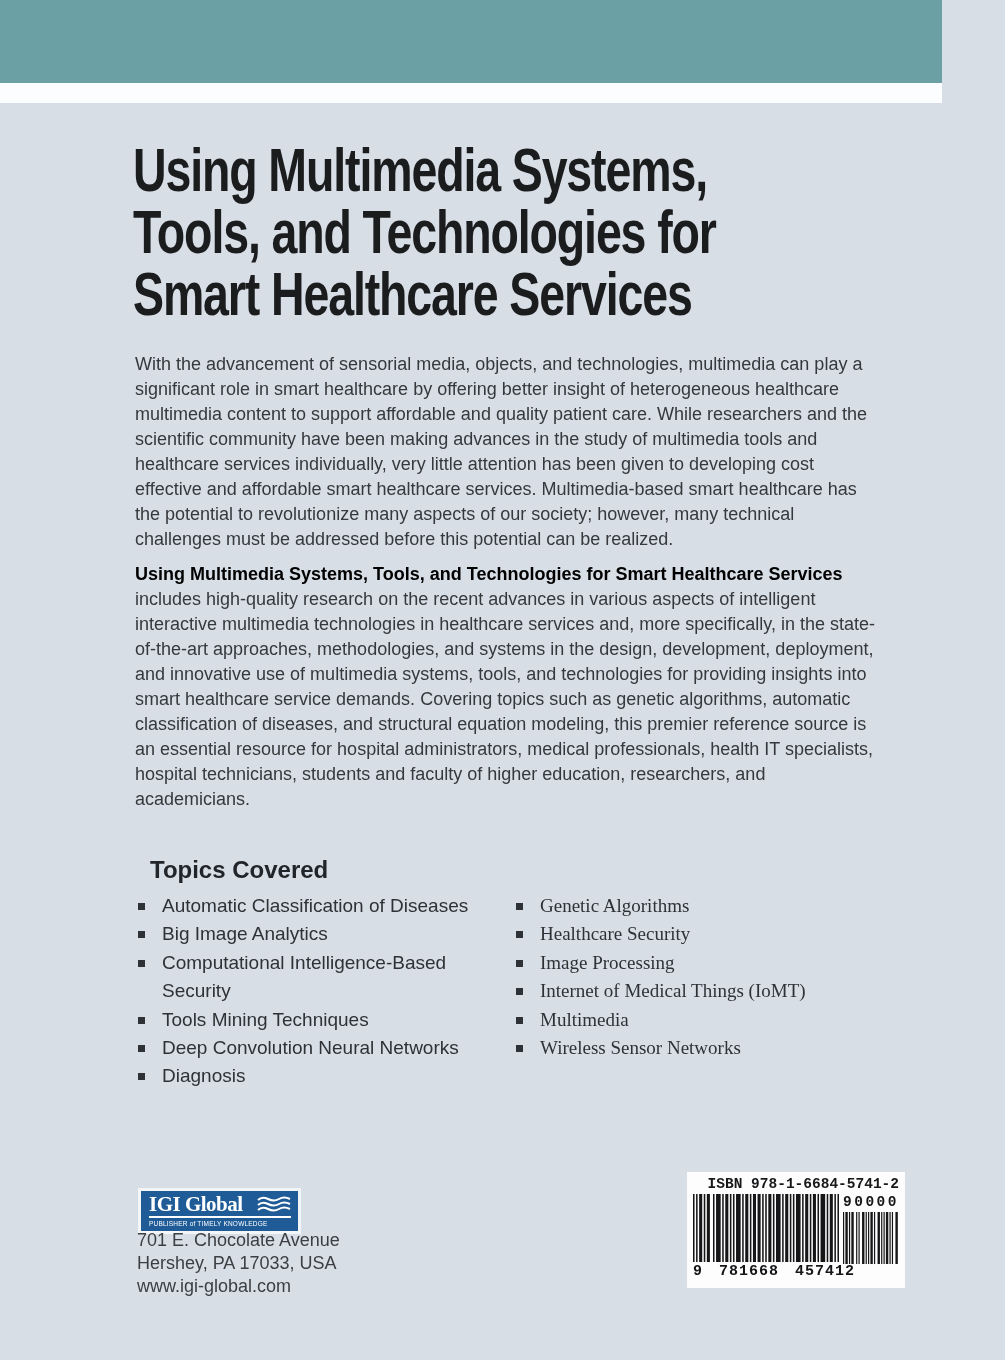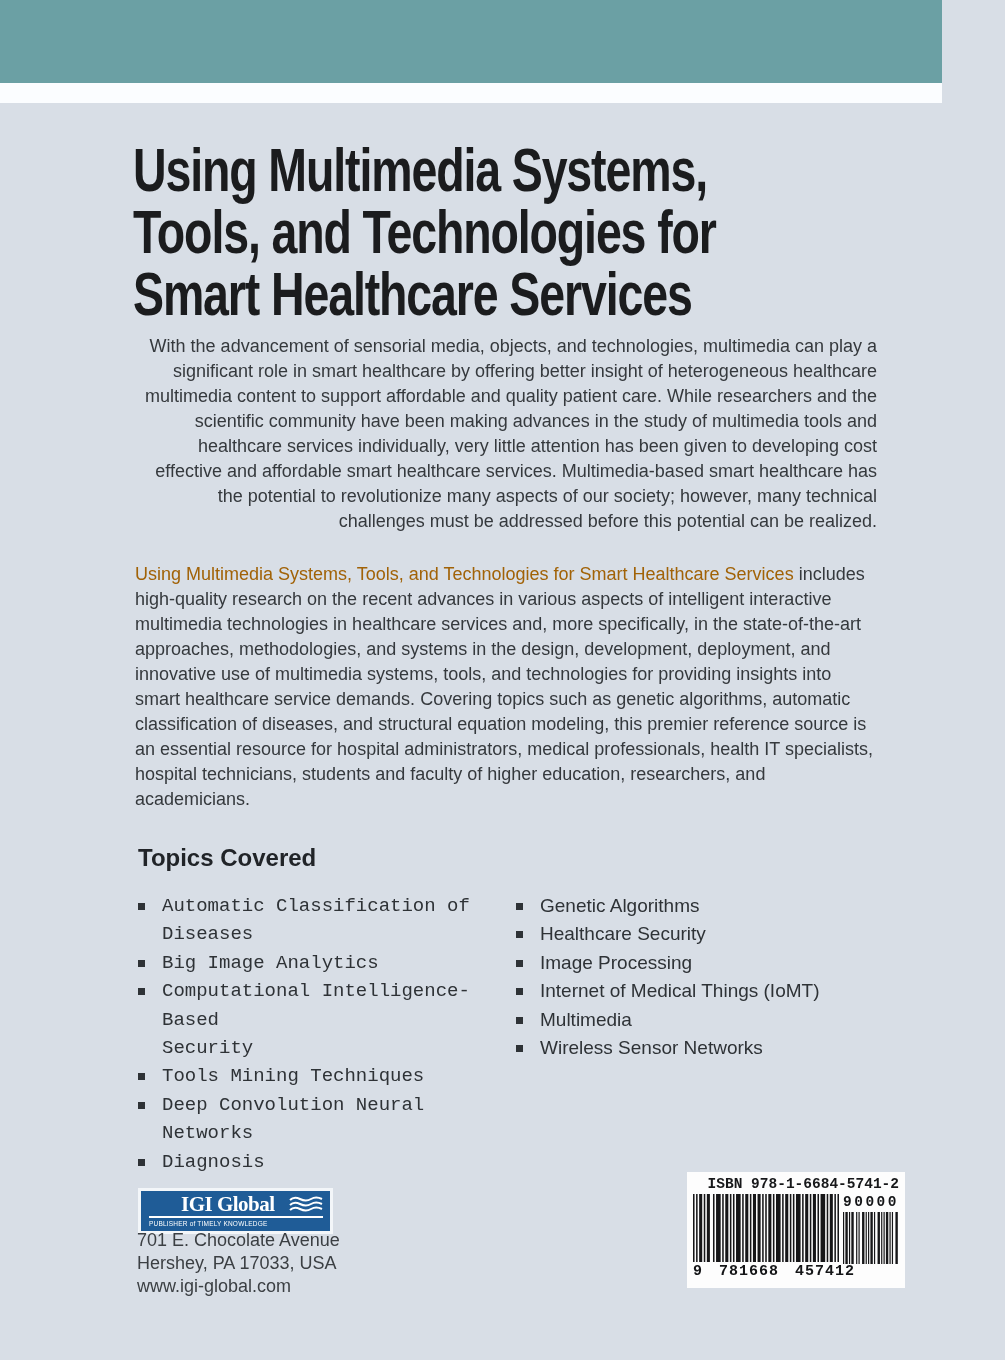--- a/index.html
+++ b/index.html
@@ -9,38 +9,38 @@
   .teal-band{position:absolute;left:0;top:0;width:100%;height:83px;background:#6ba0a4;}
   .white-strip{position:absolute;left:0;top:83px;width:100%;height:20px;background:#fbfdff;}
 
   .title{position:absolute;left:133px;top:139px;margin:0;
          font:700 62px/62px "Liberation Sans",sans-serif;color:#1b1c1e;
          letter-spacing:-1.5px;transform:scaleX(0.75);transform-origin:0 0;white-space:nowrap;}
   .title span{display:block;}
 
   .para{position:absolute;left:135px;width:742px;margin:0;
         font:400 18px/25px "Liberation Sans",sans-serif;color:#35393d;}
-  .para1{top:334px;text-align:right;}
+  .para1{top:352px;}
   .para2{top:562px;}
-  .para2 strong{font-weight:400;color:#a16207;}
+  .para2 strong{font-weight:700;color:#000000;}
 
-  .topics-heading{position:absolute;left:134px;top:840px;margin:4px;
+  .topics-heading{position:absolute;left:134px;top:840px;margin:16px;
         font:700 24px/28px "Liberation Sans",sans-serif;color:#212428;}
 
   .topics-col{position:absolute;top:892px;margin:0;padding:0;list-style:none;
         font:400 19px/28.4px "Liberation Sans",sans-serif;color:#2e3236;}
-  .col1{left:135px;width:362px;font-family:Liberation Mono, monospace;}
-  .col2{left:513px;width:380px;}
+  .col1{left:135px;width:362px;}
+  .col2{left:513px;width:380px;font-family:Liberation Serif, serif;}
   .topics-col li{position:relative;padding-left:27px;}
   .bullet{position:absolute;left:3px;top:11px;width:7px;height:7px;background:#2e3236;}
   .topic-text{white-space:pre-line;}
 
   .logo-box{position:absolute;left:138px;top:1188px;background:#1f5c97;
         border:3px solid #f3f6f9;padding:2px 7px 3px 8px;display:inline-block;}
-  .logo-row{display:flex;align-items:center;gap:14px;margin-left:32px;}
+  .logo-row{display:flex;align-items:center;gap:14px;}
   .logo-name{font:700 21px/23px "Liberation Serif",serif;color:#ffffff;letter-spacing:-0.5px;white-space:nowrap;}
   .waves-icon{display:block;}
   .logo-rule{height:0;border-top:2px solid #ffffff;margin:0 0 2px;}
   .logo-tagline{font:400 6.5px/8px "Liberation Sans",sans-serif;color:#ffffff;letter-spacing:0.2px;white-space:nowrap;}
 
   .address{position:absolute;left:137px;top:1229px;
         font:400 18px/23px "Liberation Sans",sans-serif;color:#3b3f43;}
 
   .barcode-box{position:absolute;left:687px;top:1172px;width:218px;height:116px;
         background:#fdfdfd;box-sizing:border-box;padding:3px 6px;}

